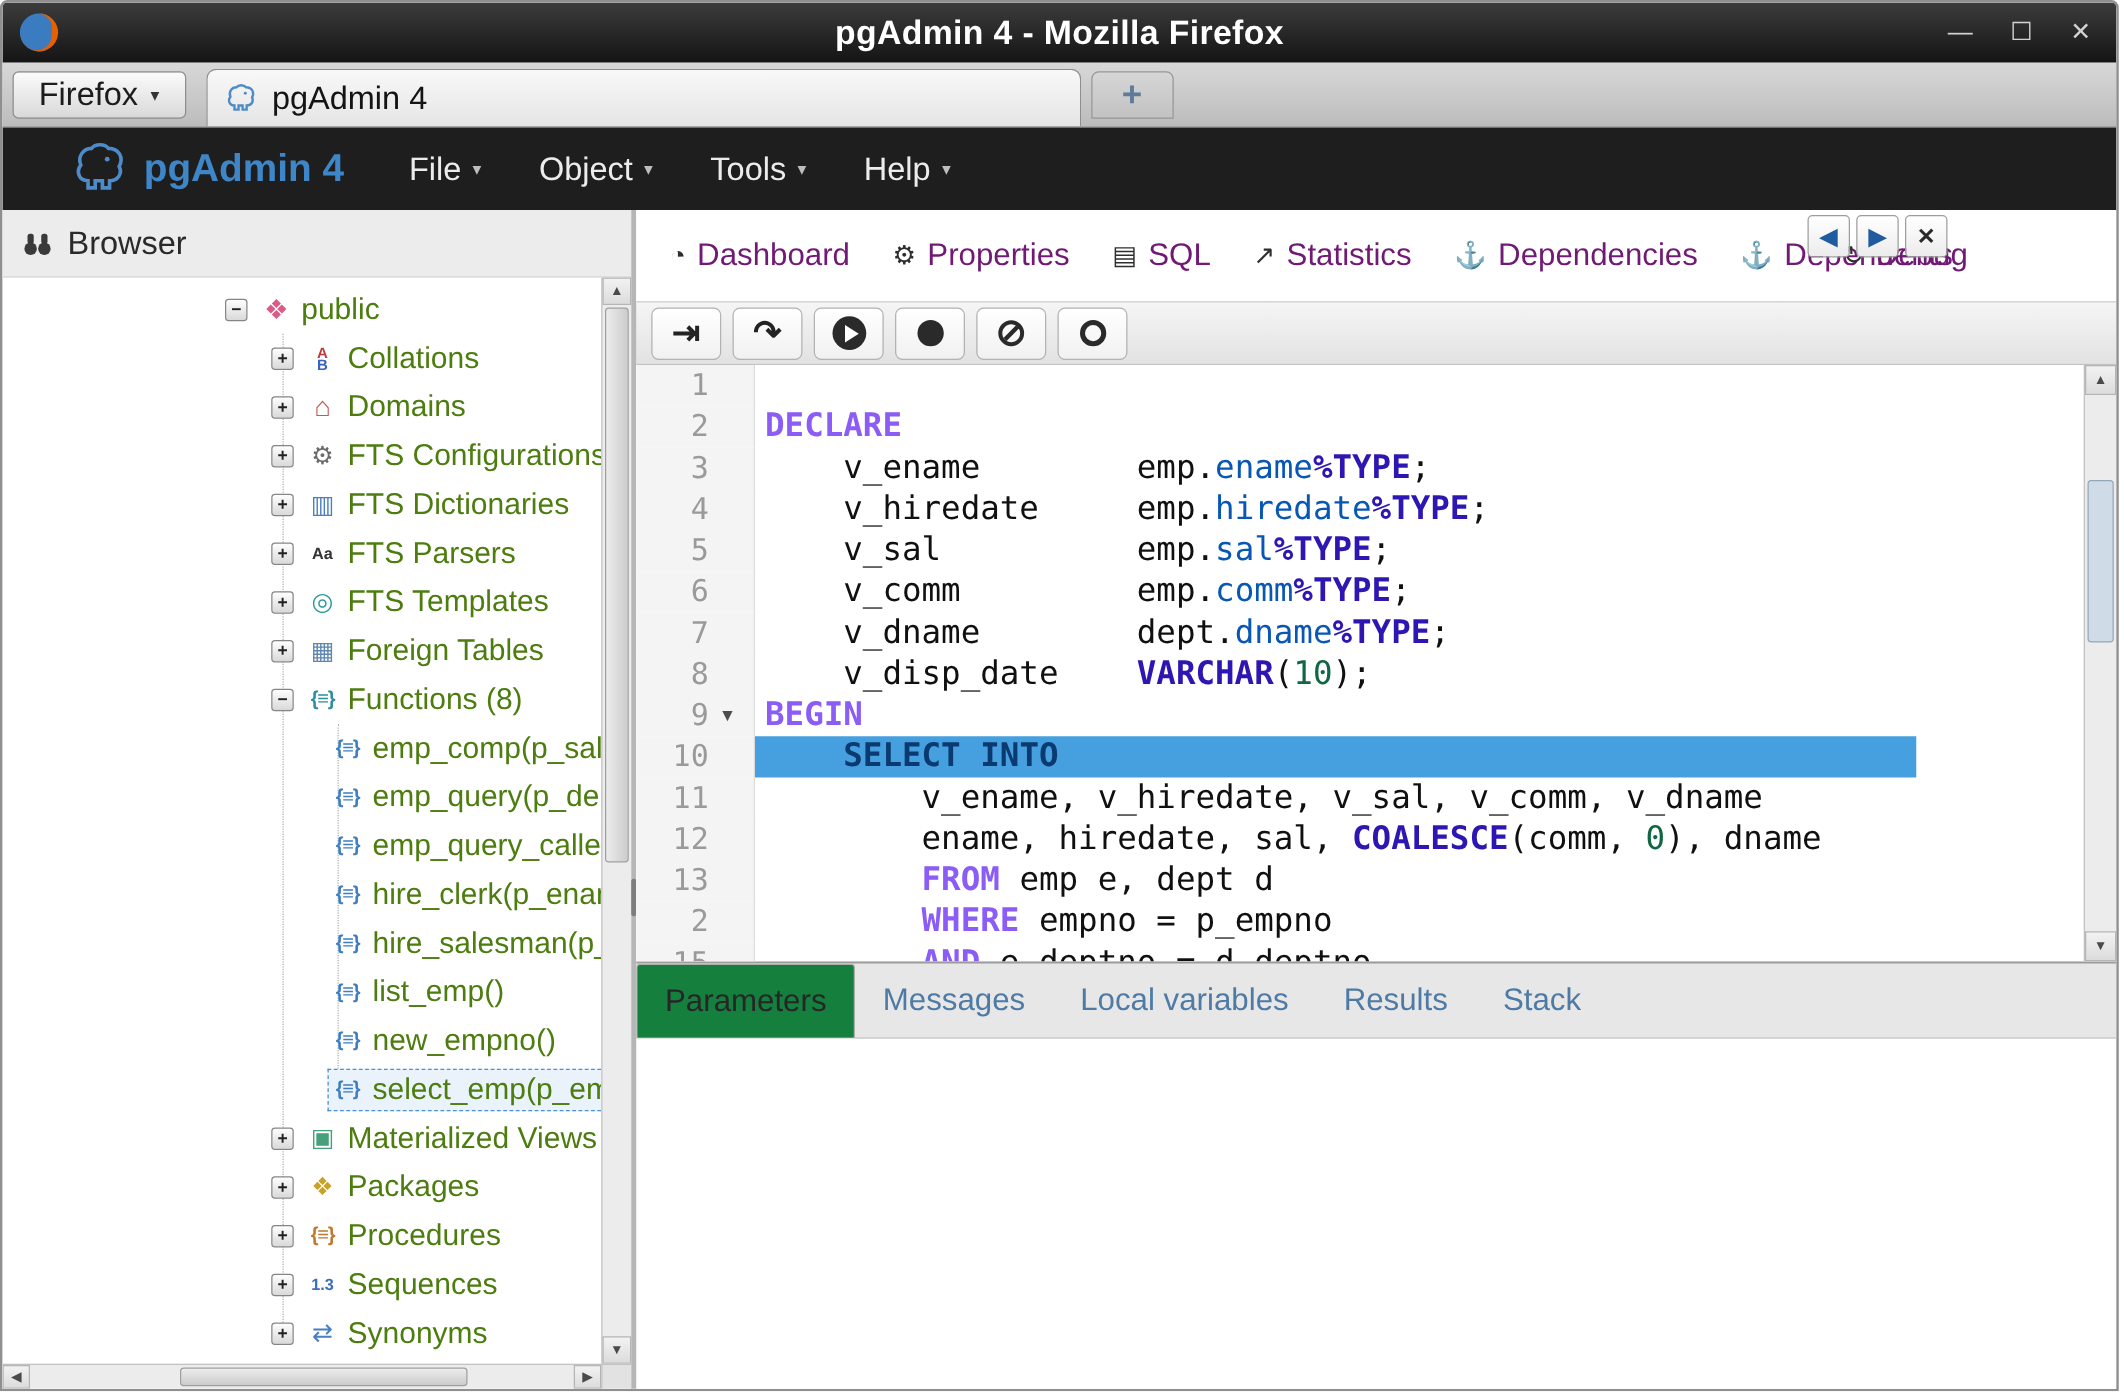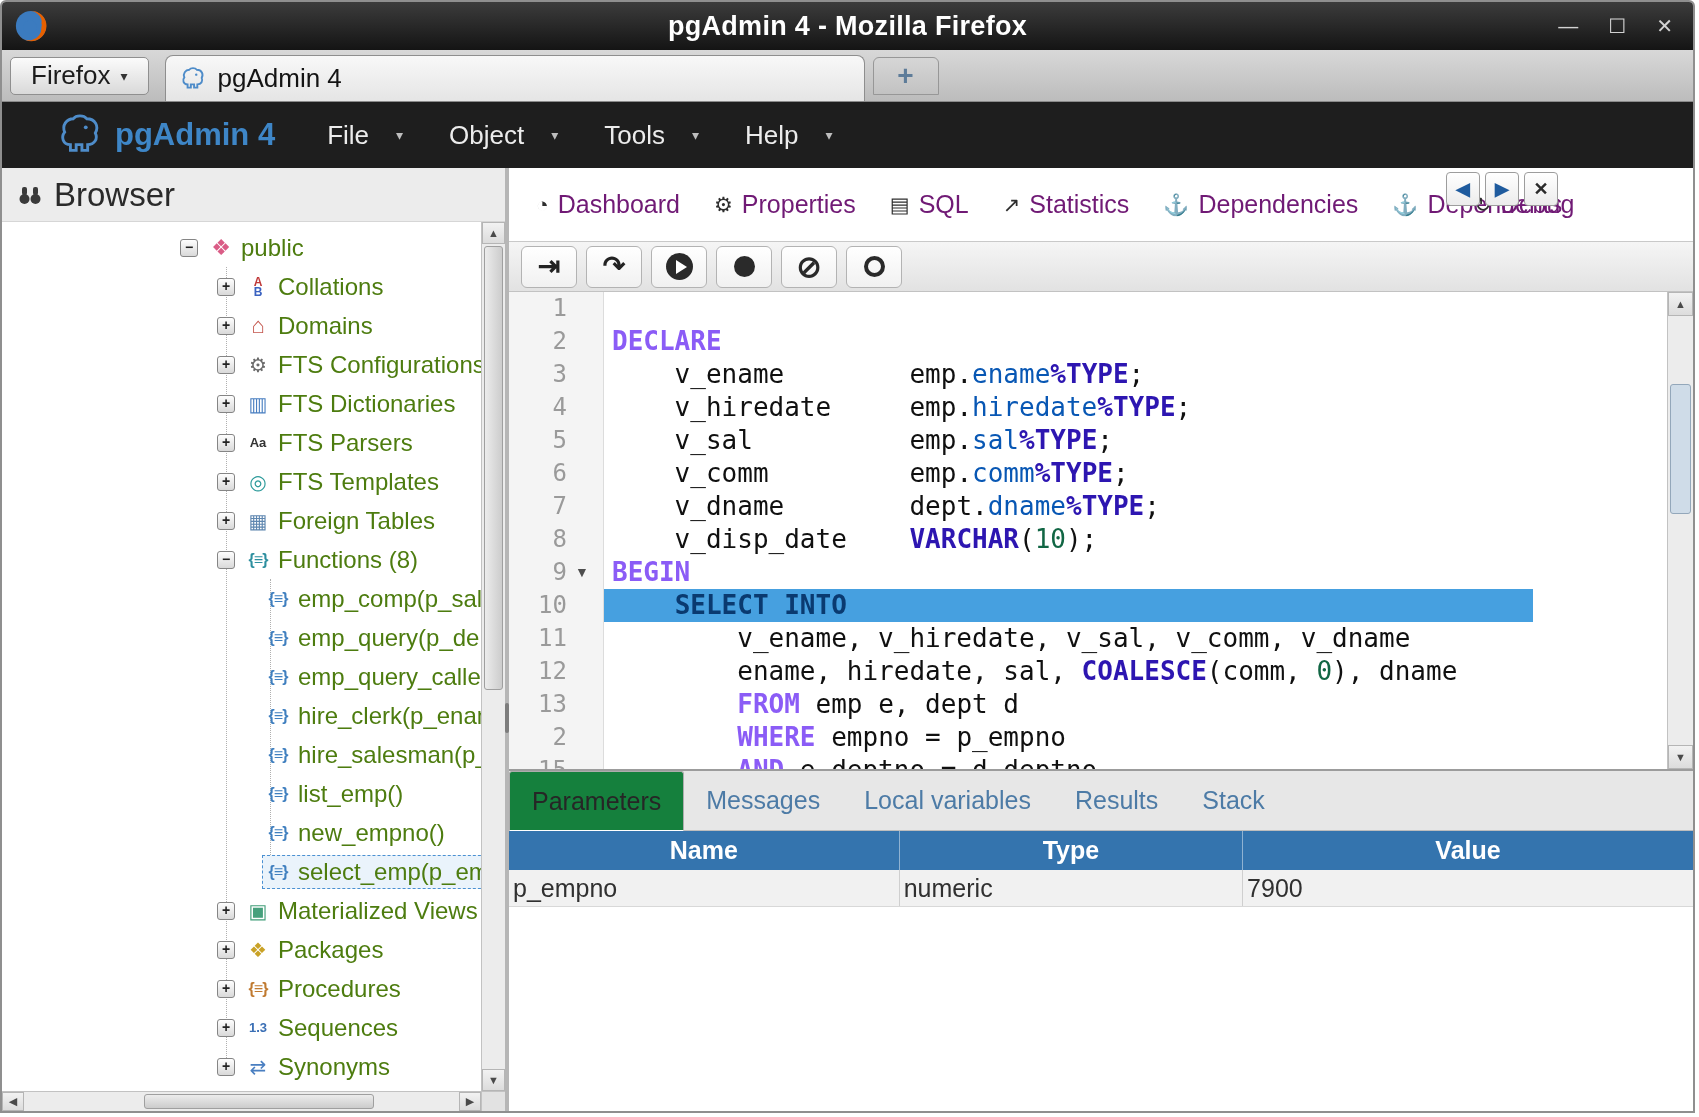--- a/index.html
+++ b/index.html
@@ -19,29 +19,29 @@
   .ff-menu-btn .caret{font-size:14px;color:#333;}
   .ff-tab{margin-left:16px;align-self:flex-end;width:700px;height:46px;background:linear-gradient(#f8f8f8,#e5e5e5);border:1px solid #8e8e8e;border-bottom:none;border-radius:8px 8px 0 0;display:flex;align-items:center;gap:12px;padding:0 14px;font-size:26px;color:#141414;}
   .favicon{width:26px;height:26px;flex:none;}
   .newtab{margin-left:8px;align-self:flex-end;margin-bottom:6px;width:66px;height:38px;border:1px solid #979797;border-radius:6px 6px 0 0;background:linear-gradient(#d6d6d6,#c2c2c2);color:#5e7c99;font-size:28px;font-weight:bold;line-height:1;display:flex;align-items:center;justify-content:center;padding:0;}
 
   
   .navbar{height:66px;flex:none;background:#1e1e1e;display:flex;align-items:center;padding-left:55px;}
   .pg-logo{width:46px;height:46px;flex:none;}
   .brand{color:#3e86c7;font-size:31px;font-weight:bold;margin:0 52px 0 12px;}
   .nav-menus{display:flex;align-items:center;}
-  .nav-menu{display:flex;align-items:center;gap:27px;margin-right:46px;color:#ececec;font-size:26px;cursor:default;}
+  .nav-menu{display:flex;align-items:center;gap:9px;margin-right:46px;color:#ececec;font-size:26px;cursor:default;}
   .nav-menu .caret{font-size:14px;color:#bdbdbd;}
 
   
   .content{flex:1;display:flex;min-height:0;}
 
   
   .sidebar{width:503px;flex:none;background:#fff;position:relative;display:flex;flex-direction:column;min-height:0;}
-  .sidebar-header{height:54px;flex:none;background:#ececec;border-bottom:1px solid #d6d6d6;display:flex;align-items:center;gap:12px;padding-left:16px;font-size:33px;color:#2a2a2a;}
+  .sidebar-header{height:54px;flex:none;background:#ececec;border-bottom:1px solid #d6d6d6;display:flex;align-items:center;gap:12px;padding-left:16px;font-size:26px;color:#2a2a2a;}
   .tree{flex:1;position:relative;overflow:hidden;margin-right:24px;margin-bottom:20px;padding-top:6px;}
   .vline{position:absolute;width:0;border-left:1px dotted #b0b0b0;}
   .vline-a{left:224px;top:45px;height:799px;}
   .vline-b{left:268px;top:357px;height:292px;}
   .tree-row{height:39px;display:flex;align-items:center;position:relative;white-space:nowrap;}
   .lvl0{padding-left:178px;}
   .lvl1{padding-left:215px;}
   .lvl2{padding-left:260px;}
   .expander{width:18px;height:18px;flex:none;border:1px solid #858585;border-radius:3px;background:linear-gradient(#fefefe,#d9d9d9);font-size:14px;line-height:15px;text-align:center;color:#222;margin-right:7px;font-weight:bold;}
   .row-inner{display:flex;align-items:center;gap:7px;padding:2px 8px 2px 2px;border:1px dashed transparent;}
@@ -481,32 +481,18 @@
       </div>
 
       <div class="bottom">
         <div class="b-tabs">
             <div class="btab active">Parameters</div>
             <div class="btab">Messages</div>
             <div class="btab">Local variables</div>
             <div class="btab">Results</div>
             <div class="btab">Stack</div>
           </div>
-        <div class="b-table">
-          <div class="thead">
-              <div class="th c0">Name</div>
-              <div class="th c1">Type</div>
-              <div class="th c2">Value</div>
-            </div>
-          <div>
-              <div class="trow">
-                <div class="td c0">p_empno</div>
-                <div class="td c1">numeric</div>
-                <div class="td c2">7900</div>
-              </div>
-            </div>
-        </div>
         <div class="b-empty"></div>
       </div>
 
     </div>
   </div>
 </div>
 
 </body></html>

